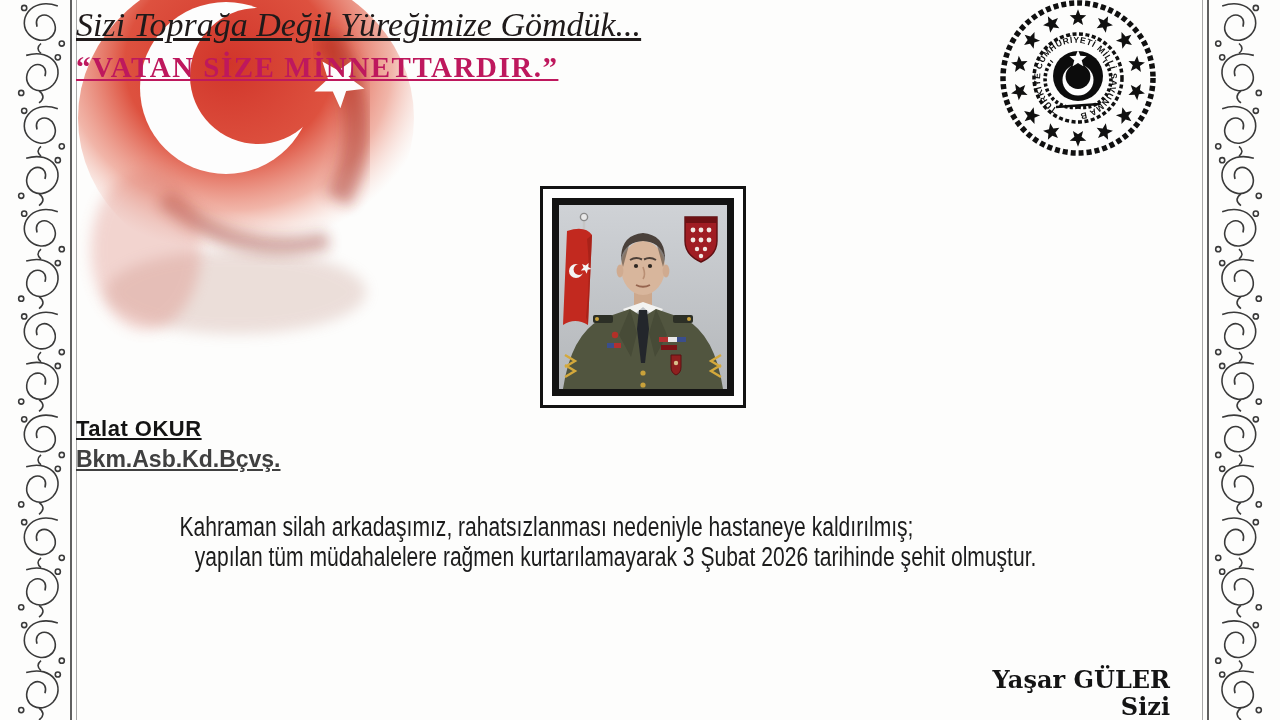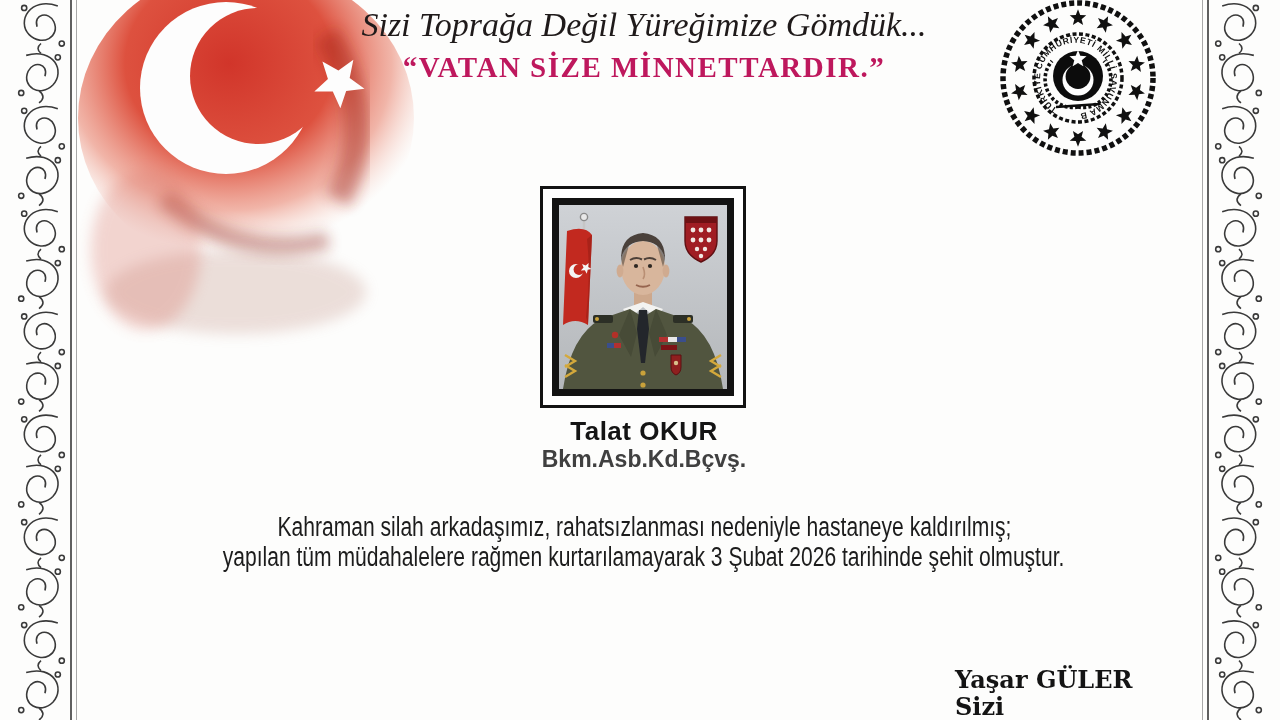--- a/index.html
+++ b/index.html
@@ -20,33 +20,33 @@
   
   .flag-art { position:absolute; left:76px; top:0; width:375px; height:360px; }
   .seal-art { position:absolute; left:997px; top:0; width:162px; height:157px; }
 
   .photo-frame { position:absolute; left:540px; top:186px; width:206px; height:222px;
                  border:3px solid #131313; background:#ffffff; padding:9px; }
   .photo-inner { width:100%; height:100%; border:7px solid #131313; overflow:hidden; }
   .photo-inner svg { display:block; }
 
   
-  .tline { position:absolute; left:84px; width:1120px; text-align:center; white-space:nowrap; }
+  .tline { position:absolute; left:76px; width:1120px; text-align:left; white-space:nowrap;text-decoration:underline; }
   .title1 { top:6px;  font-family:"Liberation Serif", serif; font-style:italic;
             font-size:34px; color:#1f1a1a; }
   .title2 { top:51px; font-family:"Liberation Serif", serif; font-weight:600;
             font-size:29px; letter-spacing:1.5px; color:#be185d; }
-  .sname  { top:416px; font-size:26px; font-weight:bold; color:#141414; letter-spacing:0.5px; }
+  .sname  { top:416px; font-size:22px; font-weight:bold; color:#141414; letter-spacing:0.5px; }
   .srank  { top:446px; font-size:23px; font-weight:bold; color:#404040; }
   .pl1a { top:502px; } .pl1b { top:532px; }
   .pl2a { top:592px; } .pl2b { top:621px; }
   .par  { font-size:27px; color:#1c1c1c;margin-top:10px; }
   .cond { display:inline-block; transform:scaleX(0.78); transform-origin:center; white-space:nowrap; }
 
-  .signature { position:absolute; left:955px; top:666px; width:215px; text-align:left;
+  .signature { position:absolute; left:955px; top:666px; width:215px; text-align:right;
                font-family:"DejaVu Serif", serif; font-weight:bold; color:#141414;
                font-size:24px; line-height:27px; }
 </style>
 </head>
 <body>
 
 <div class="page">
 
   <svg class="orn orn-left" viewBox="0 0 54 728">
     <defs>

